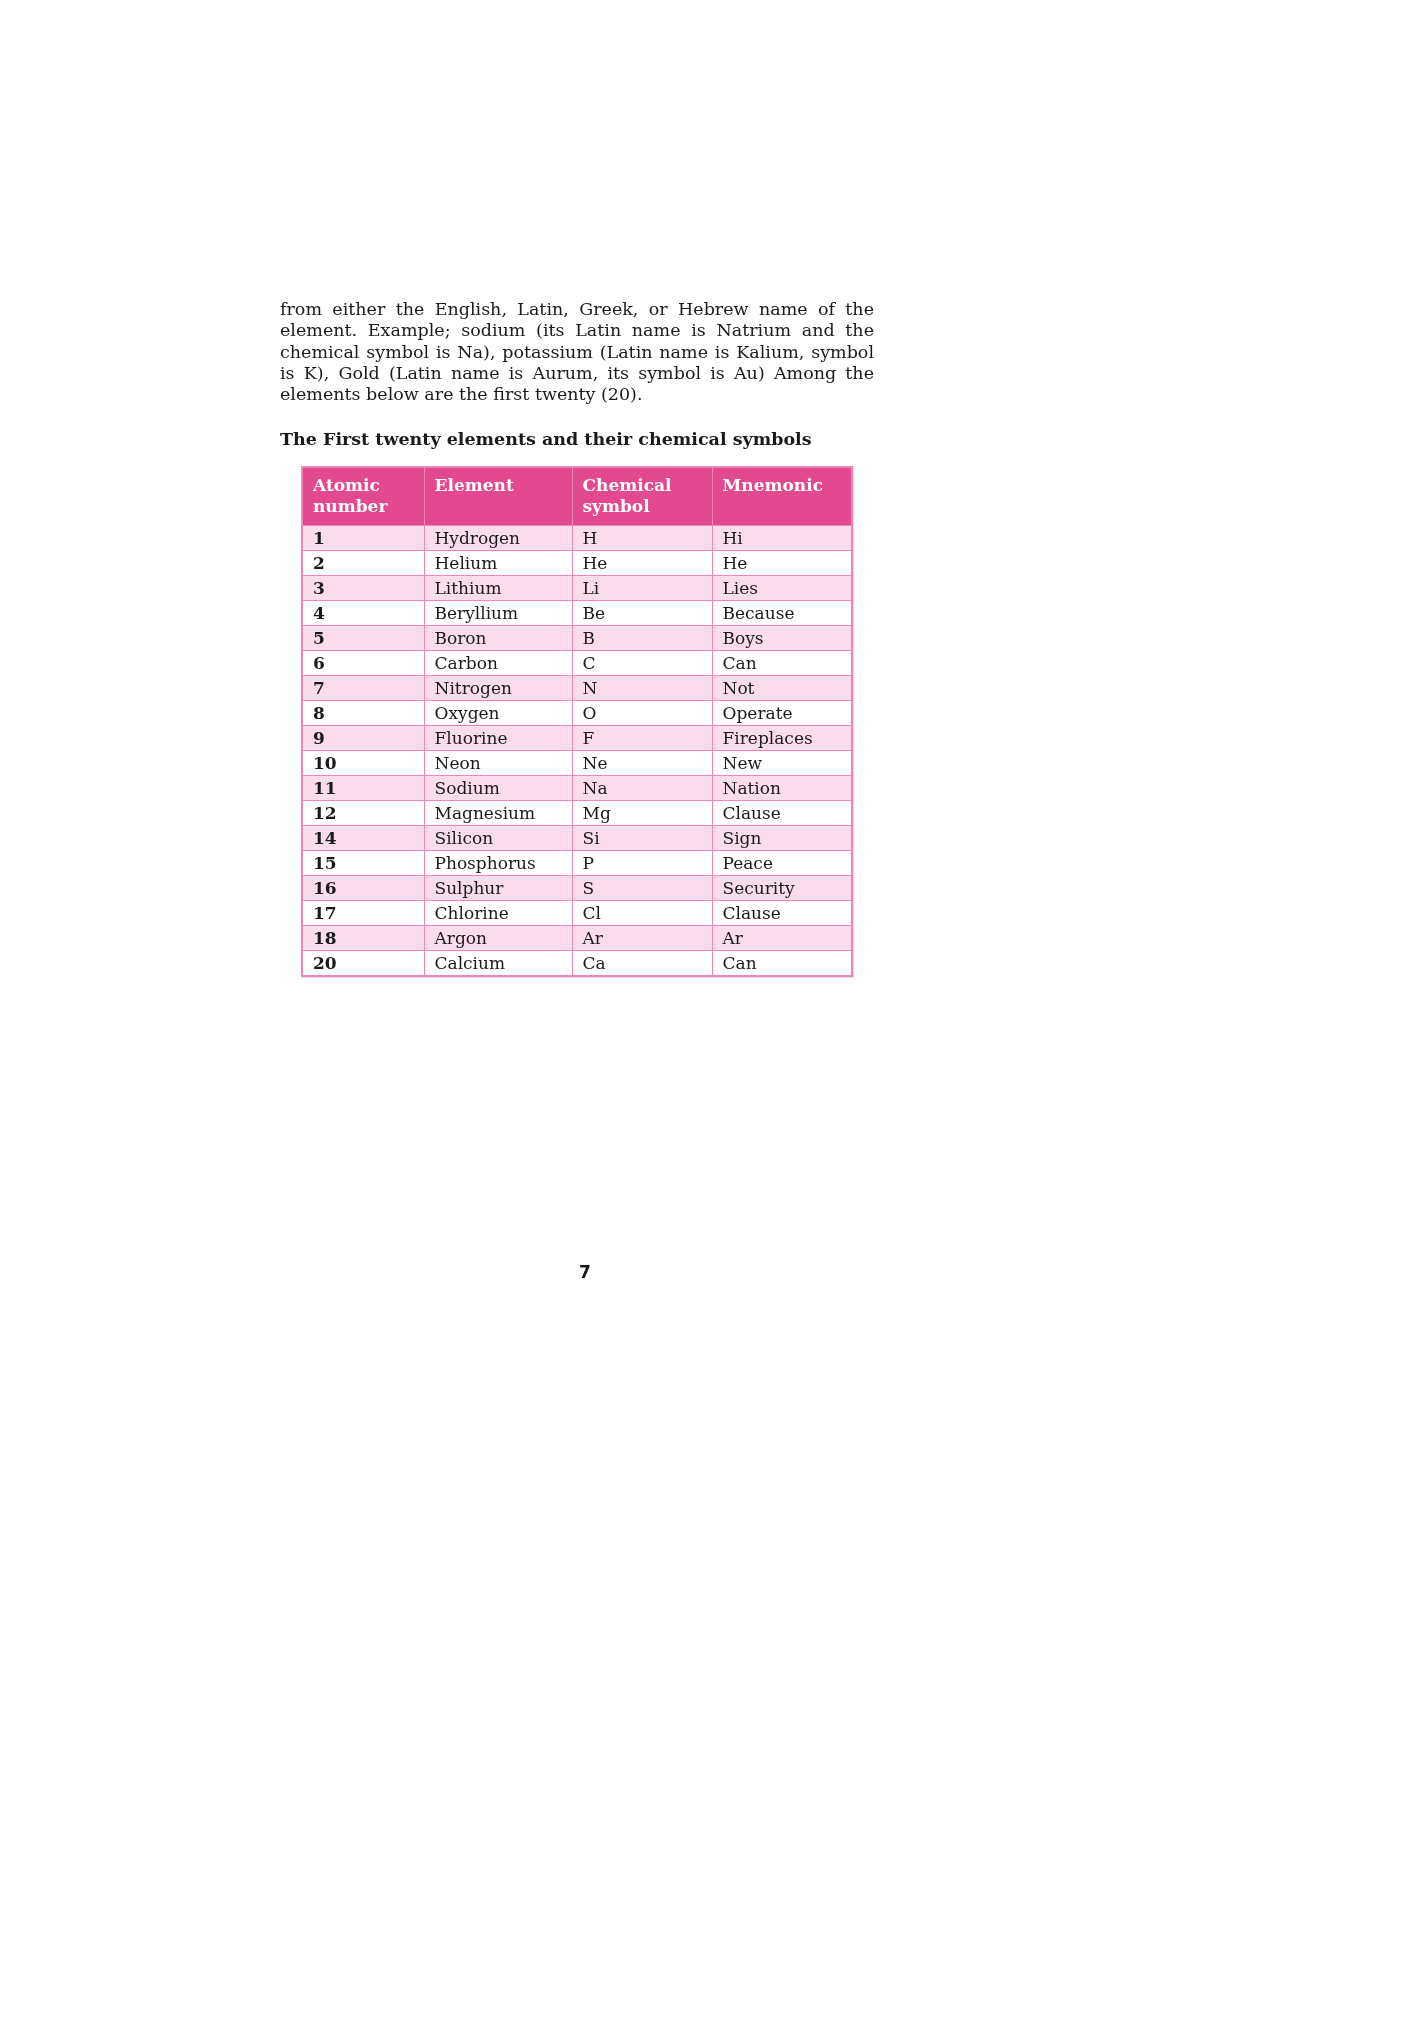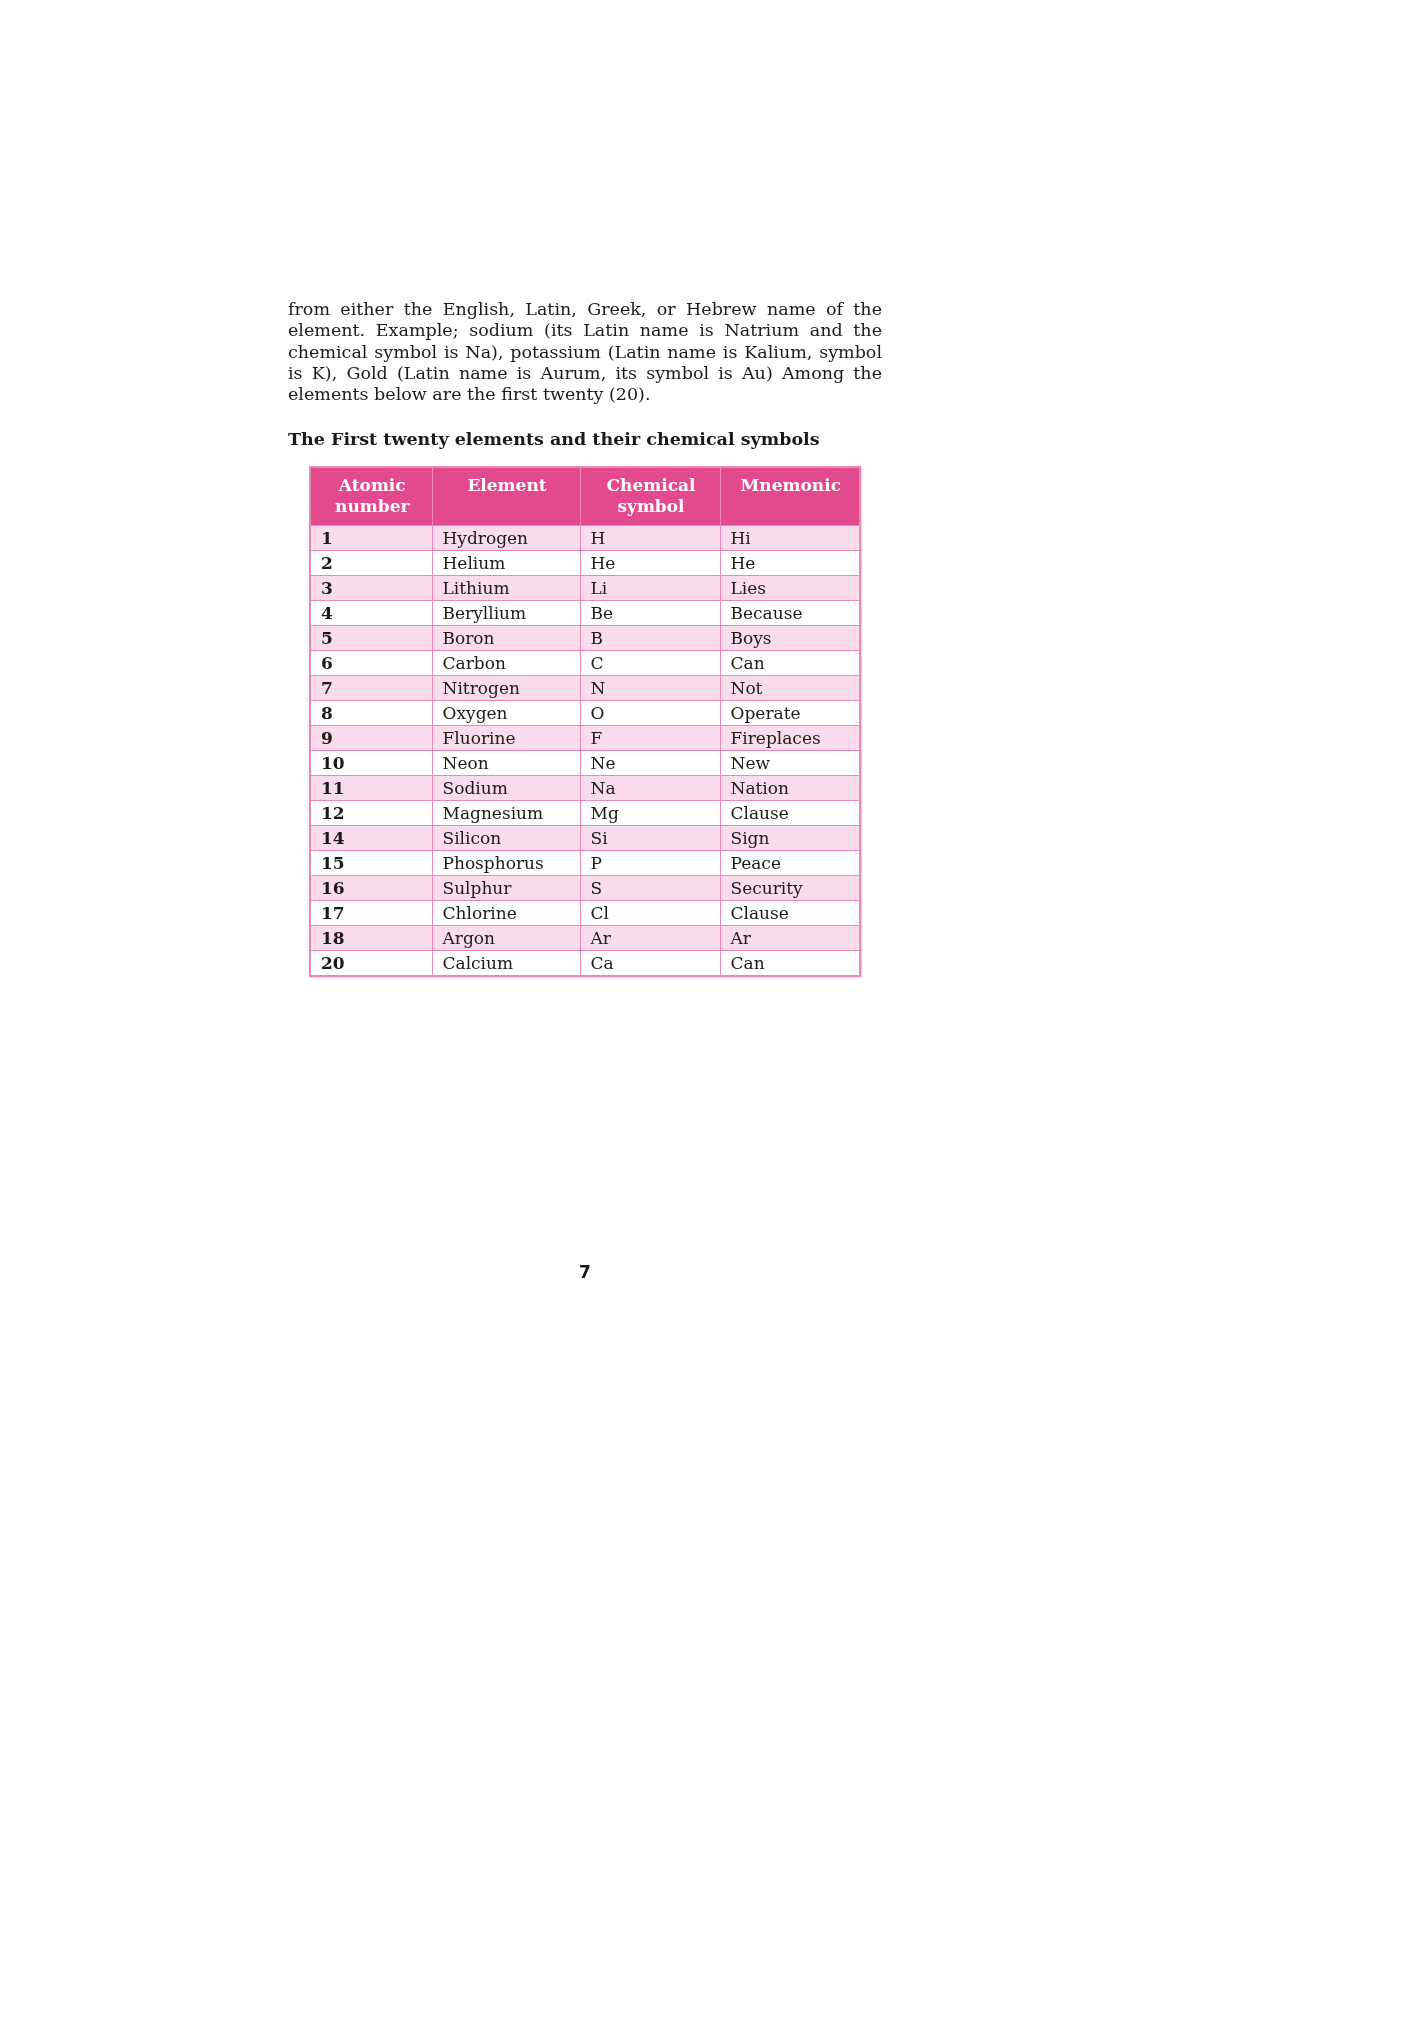--- a/index.html
+++ b/index.html
@@ -11,21 +11,21 @@
     position: relative;
     width: 1428px;
     height: 2028px;
     background: #ffffff;
     font-family: "DejaVu Serif", "Liberation Serif", serif;
     color: var(--text, #1a1a1a);
     overflow: hidden;
   }
   .content {
     position: absolute;
-    left: 288px;
+    left: 280px;
     top: 299px;
     width: 594px;
   }
   .paragraph {
     font-size: 17.5px;
     line-height: 21.3px;
     text-align: justify;
     margin: 0;
   }
   .table-title {
@@ -47,21 +47,21 @@
   table.elements td {
     border: 1px solid var(--border, #ed87ba);
     font-size: 17px;
     overflow: hidden;
     white-space: nowrap;
   }
   table.elements th {
     background: var(--header-bg, #e2498f);
     color: var(--header-text, #ffffff);
     font-weight: bold;
-    text-align: center;
+    text-align: left;
     vertical-align: top;
     padding: 7px 8px 8px 10px;
     line-height: 21px;
     white-space: normal;
   }
   table.elements td {
     padding: 2px 8px 2px 10px;
     line-height: 20px;
     vertical-align: middle;
     background: #ffffff;

